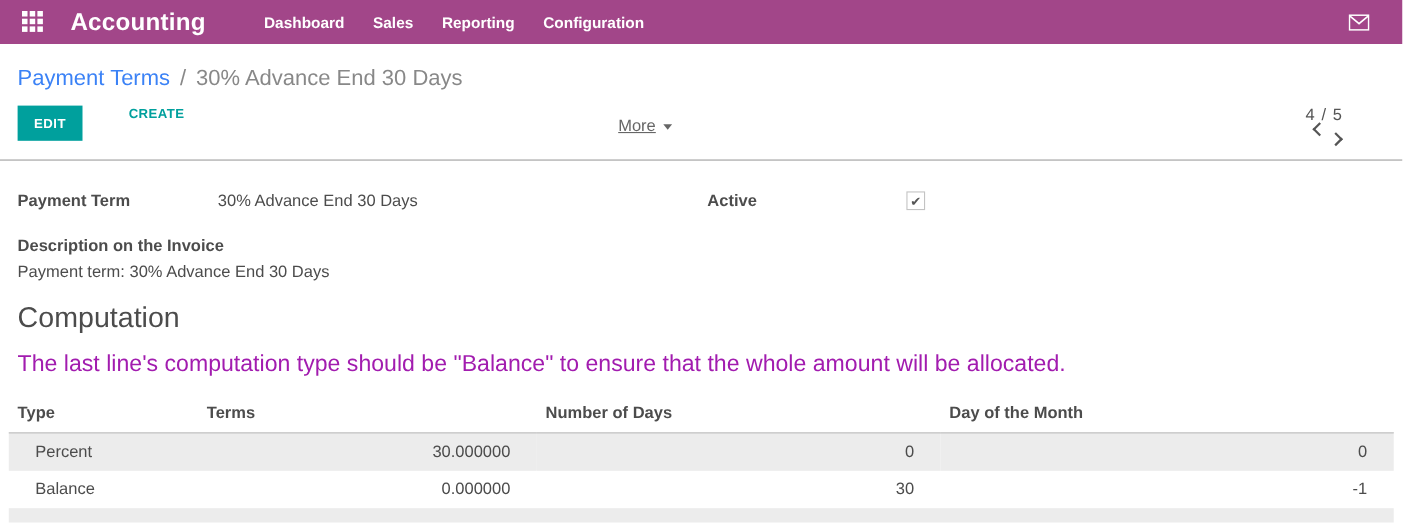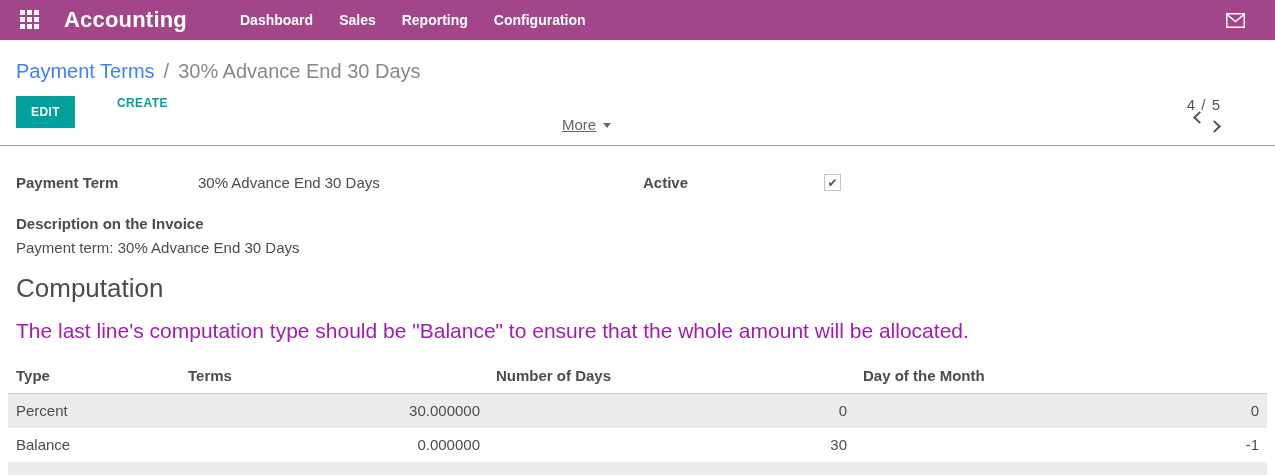--- a/index.html
+++ b/index.html
@@ -22,21 +22,21 @@
   .crumb-link { color: #3b82f6; cursor: pointer; }
   .crumb-sep { color: #888; margin: 0 9px; }
   .crumb-current { color: #888; }
 
   
   .action-bar { position: relative; display: flex; align-items: flex-start; margin-top: 13px; padding: 0 16px; height: 32px; gap: 26px; }
   .btn-edit { background: #00a09d; color: #fff; border: none; font-size: 12px; font-weight: bold;
     letter-spacing: 0.4px; padding: 9px 15px; cursor: pointer; font-family: inherit; }
   .btn-create { background: none; border: none; color: #00a09d; font-size: 12px; font-weight: bold;
     letter-spacing: 0.4px; margin-left: 16px; cursor: pointer; font-family: inherit; }
-  .more-dd { position: absolute; left: 562px; top: 20px; color: #666; font-size: 15px; cursor: pointer;
+  .more-dd { position: absolute; left: 562px; top: 10px; color: #666; font-size: 15px; cursor: pointer;
     display: flex; align-items: center; text-decoration: underline; }
   .caret-down { width: 0; height: 0; border-left: 4px solid transparent; border-right: 4px solid transparent;
     border-top: 5px solid #666; margin-left: 7px; margin-top: 2px; }
   .pager { margin-left: auto; margin-right: 16px; display: flex; align-items: center; color: #555; font-size: 15px; flex-direction: column; }
   .pager-count { margin-right: 22px; letter-spacing: 1px; }
   .chev { width: 9px; height: 9px; border-left: 2px solid #555; border-bottom: 2px solid #555;
     cursor: pointer; display: inline-block; }
   .chev-left { transform: rotate(45deg); margin-right: 30px; }
   .chev-right { transform: rotate(-135deg); }
 
@@ -55,21 +55,21 @@
   .desc-label { font-weight: bold; }
   .desc-value { margin-top: 7px; }
 
   .comp-heading { margin-top: 17px; font-size: 26px; font-weight: normal; color: #4c4c4c; }
   .comp-note { margin-top: 15px; font-size: 21px; color: #a21caf; }
 
   
   .tbl-wrap { margin: 18px 8px 0 8px; }
   table { width: 100%; border-collapse: collapse; font-size: 15px; }
   th { text-align: left; font-weight: bold; color: #4c4c4c; padding: 6px 8px 9px 8px; border-bottom: 1px solid #c9c9c9; }
-  td { padding: 8px 8px; height: 34px; }
+  td { padding: 8px 24px; height: 34px; }
   col.c-type { width: 172px; }
   col.c-value { width: 308px; }
   col.c-days { width: 367px; }
   col.c-dom { width: auto; }
   td.num { text-align: right; }
   tr.zebra { background: #ececec; }
   .tbl-footer-strip { height: 16px; background: #ececec; margin: 0 8px; }
 </style>
 </head>
 <body>

